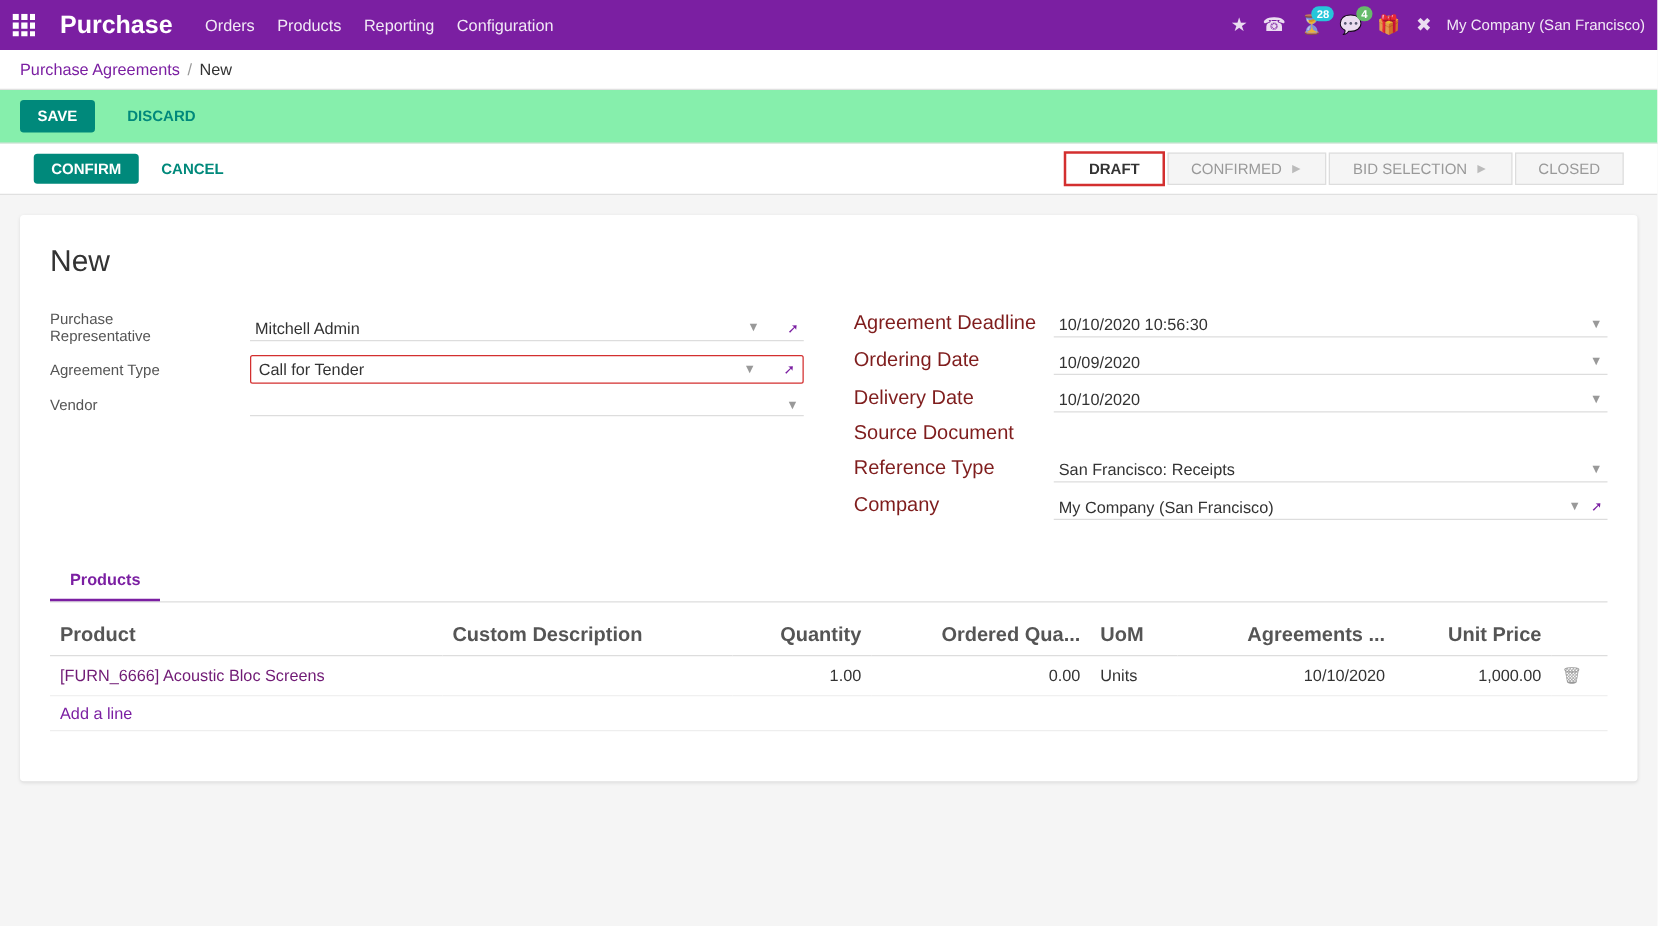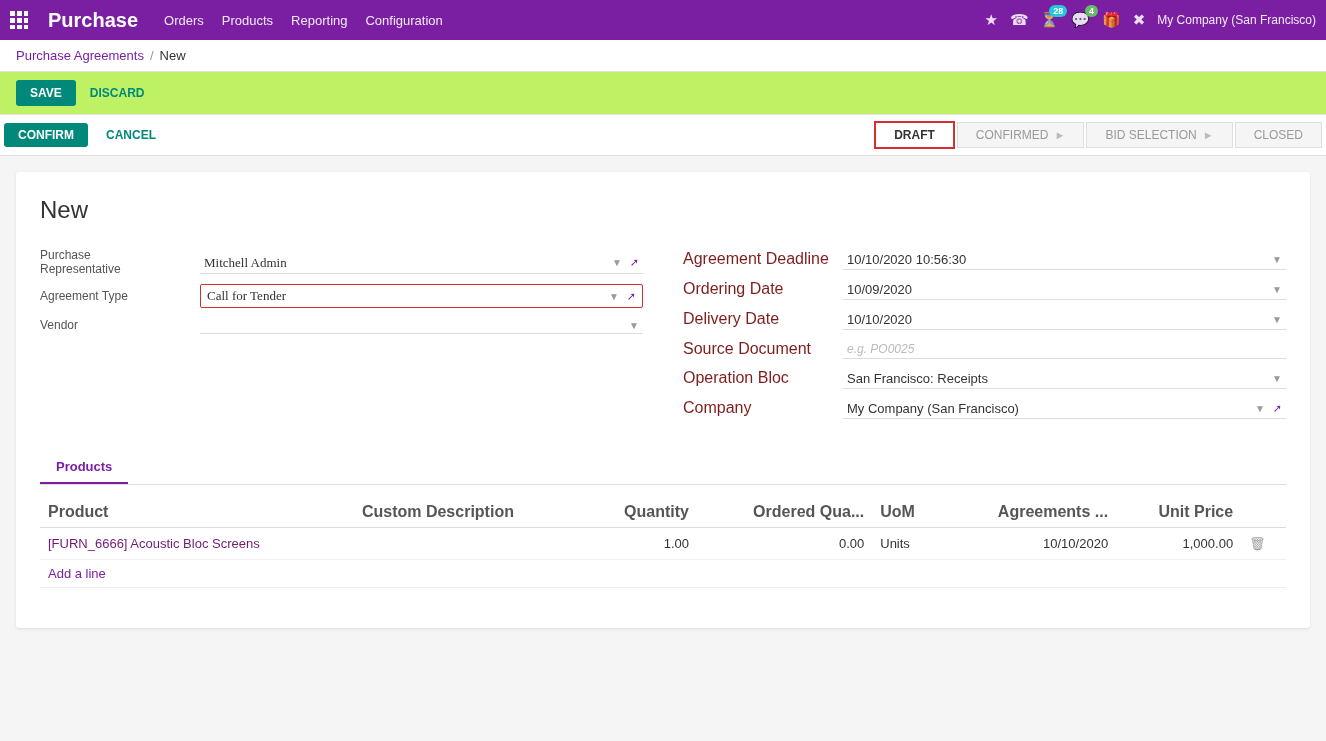--- a/index.html
+++ b/index.html
@@ -45,25 +45,25 @@
       gap: 6px;
       border-bottom: 1px solid #e0e0e0;
       font-size: 13px;
     }
     .breadcrumb-link { color: #7B1FA2; cursor: pointer; }
     .breadcrumb-sep { color: #999; }
     .breadcrumb-current { color: #333; }
 
     
     .action-bar {
-      background: #bef264;
+      background: #86efac;
       padding: 8px 16px;
       display: flex;
       align-items: flex-start;
-      gap: 4px;
+      gap: 16px;
       border-bottom: 1px solid #e0e0e0;
     }
     .btn-save {
       background: #00897B;
       color: white;
       border: none;
       padding: 6px 14px;
       border-radius: 3px;
       cursor: pointer;
       font-size: 12px;
@@ -75,21 +75,21 @@
       border: none;
       padding: 6px 10px;
       cursor: pointer;
       font-size: 12px;
       font-weight: bold;
     }
 
     
     .status-bar {
       background: white;
-      padding: 6px 4px;
+      padding: 6px 27px;
       display: flex;
       align-items: center;
       gap: 8px;
       border-bottom: 1px solid #e0e0e0;
       position: relative;
     }
     .btn-confirm {
       background: #00897B;
       color: white;
       border: none;
@@ -166,23 +166,22 @@
       min-width: 160px;
       flex-shrink: 0;
     }
     .field-value {
       flex: 1;
       border-bottom: 1px solid #ddd;
       padding: 4px 4px 2px;
       font-size: 13px;
       display: flex;
       align-items: center;
-      gap: 4px;
+      gap: 18px;
       position: relative;
-      font-family: Liberation Serif, serif;
     }
     .field-value.highlighted {
       border: 1px solid #d32f2f;
       border-radius: 2px;
       padding: 3px 6px;
     }
     .field-select {
       flex: 1;
       display: flex;
       align-items: center;
@@ -397,27 +396,24 @@
         <div class="right-field-row">
           <span class="right-field-label">Delivery Date</span>
           <div class="right-field-value" style="cursor:pointer;">
             <span>10/10/2020</span>
             <span class="dropdown-arrow">▼</span>
           </div>
         </div>
 
         <div class="right-field-row">
           <span class="right-field-label">Source Document</span>
-          <div class="right-field-value">
-            <span class="field-placeholder">e.g. PO0025</span>
-          </div>
-        </div>
-
-        <div class="right-field-row">
-          <span class="right-field-label">Operation Bloc</span>
+        </div>
+
+        <div class="right-field-row">
+          <span class="right-field-label">Reference Type</span>
           <div class="right-field-value" style="cursor:pointer;">
             <span>San Francisco: Receipts</span>
             <span class="dropdown-arrow">▼</span>
           </div>
         </div>
 
         <div class="right-field-row">
           <span class="right-field-label">Company</span>
           <div class="right-field-value" style="cursor:pointer;">
             <span>My Company (San Francisco)</span>

